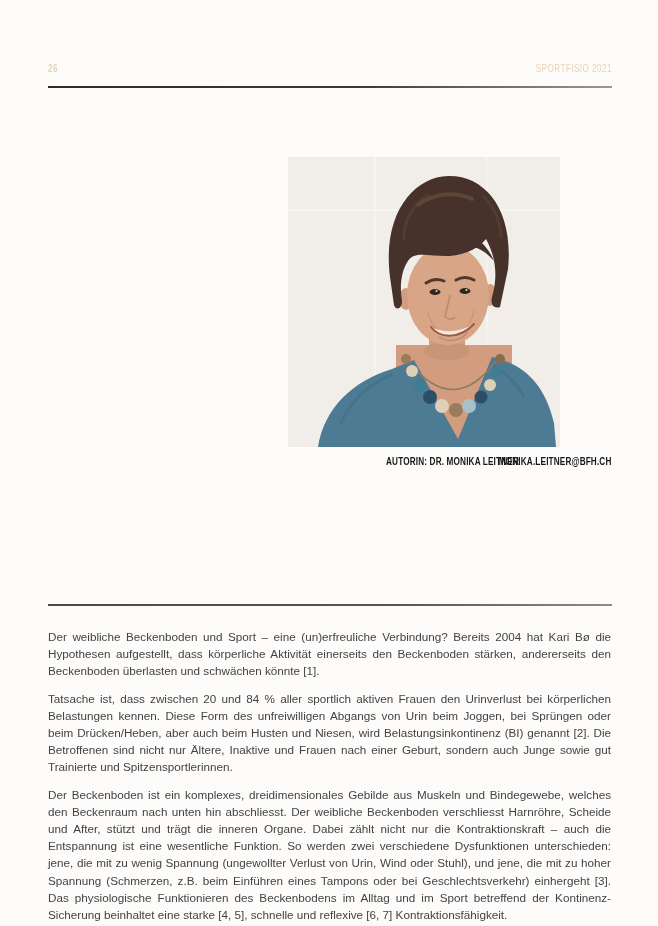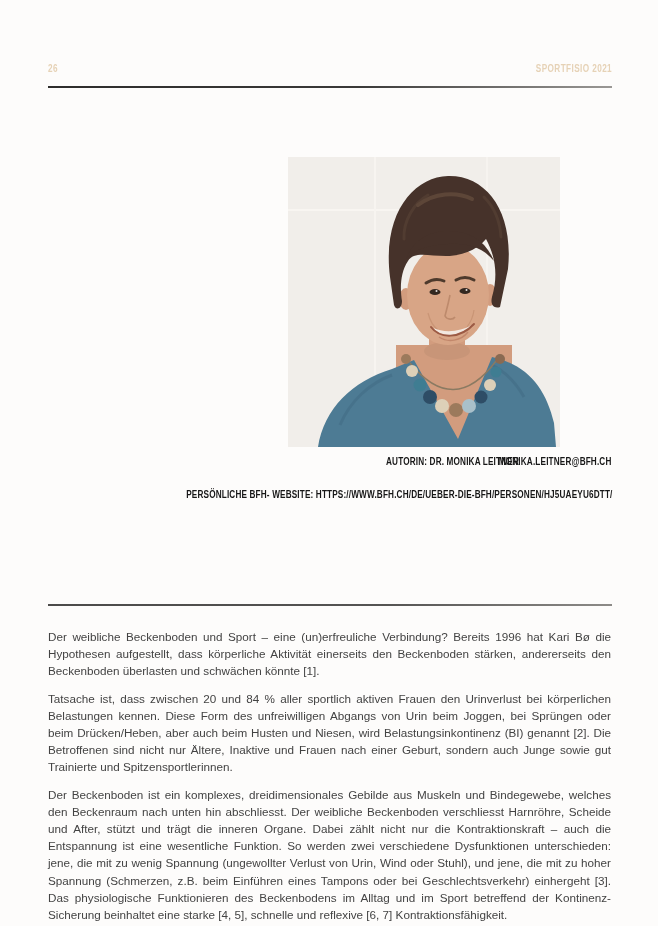--- a/index.html
+++ b/index.html
@@ -15,21 +15,21 @@
   .cond{display:inline-block;white-space:nowrap;transform-origin:0 50%;}
   .cond.right{transform-origin:100% 50%;}
 
   
   .folio{
     position:absolute;top:63px;left:48px;
     font-size:10px;font-weight:bold;color:#e6d2b6;letter-spacing:.5px;
   }
   .journal{
     position:absolute;top:63px;right:46px;
-    font-size:10px;font-weight:bold;color:#e6d2b6;letter-spacing:.5px;
+    font-size:10px;font-weight:normal;color:#e6d2b6;letter-spacing:.5px;
     text-align:right;
   }
   .folio .cond,.journal .cond{transform:scaleX(.82);}
   .rule-top{
     position:absolute;top:86px;left:48px;right:46px;height:2px;
     background:linear-gradient(to right,#2e2d2c,#3a3938 55%,#9a9895);
   }
 
   
   .photo{
@@ -152,25 +152,22 @@
     </svg>
   </div>
 
 
   <div class="byline-author">
     <span class="cond">AUTORIN: DR. MONIKA LEITNER</span>
   </div>
   <div class="byline-email">
     <span class="cond right">MONIKA.LEITNER@BFH.CH</span>
   </div>
-  <div class="byline-web">
-    <span class="cond right">PERSÖNLICHE BFH- WEBSITE: HTTPS://WWW.BFH.CH/DE/UEBER-DIE-BFH/PERSONEN/HJ5UAEYU6DTT/</span>
-  </div>
 
   <div class="rule-title"></div>
 
   <div class="body-copy">
-    <p>Der weibliche Beckenboden und Sport – eine (un)erfreuliche Verbindung? Bereits 1996 hat Kari Bø die Hypothesen aufgestellt, dass körperliche Aktivität einerseits den Beckenboden stärken, andererseits den Beckenboden überlasten und schwächen könnte [1].</p>
+    <p>Der weibliche Beckenboden und Sport – eine (un)erfreuliche Verbindung? Bereits 2004 hat Kari Bø die Hypothesen aufgestellt, dass körperliche Aktivität einerseits den Beckenboden stärken, andererseits den Beckenboden überlasten und schwächen könnte [1].</p>
     <p>Tatsache ist, dass zwischen 20 und 84 % aller sportlich aktiven Frauen den Urinverlust bei körperlichen Belastungen kennen. Diese Form des unfreiwilligen Abgangs von Urin beim Joggen, bei Sprüngen oder beim Drücken/Heben, aber auch beim Husten und Niesen, wird Belastungsinkontinenz (BI) genannt [2]. Die Betroffenen sind nicht nur Ältere, Inaktive und Frauen nach einer Geburt, sondern auch Junge sowie gut Trainierte und Spitzensportlerinnen.</p>
     <p>Der Beckenboden ist ein komplexes, dreidimensionales Gebilde aus Muskeln und Bindegewebe, welches den Beckenraum nach unten hin abschliesst. Der weibliche Beckenboden verschliesst Harnröhre, Scheide und After, stützt und trägt die inneren Organe. Dabei zählt nicht nur die Kontraktionskraft – auch die Entspannung ist eine wesentliche Funktion. So werden zwei verschiedene Dysfunktionen unterschieden: jene, die mit zu wenig Spannung (ungewollter Verlust von Urin, Wind oder Stuhl), und jene, die mit zu hoher Spannung (Schmerzen, z.B. beim Einführen eines Tampons oder bei Geschlechtsverkehr) einhergeht [3]. Das physiologische Funktionieren des Beckenbodens im Alltag und im Sport betreffend der Kontinenz-Sicherung beinhaltet eine starke [4, 5], schnelle und reflexive [6, 7] Kontraktionsfähigkeit.</p>
   </div>
 
 </div>
 
 </body></html>

